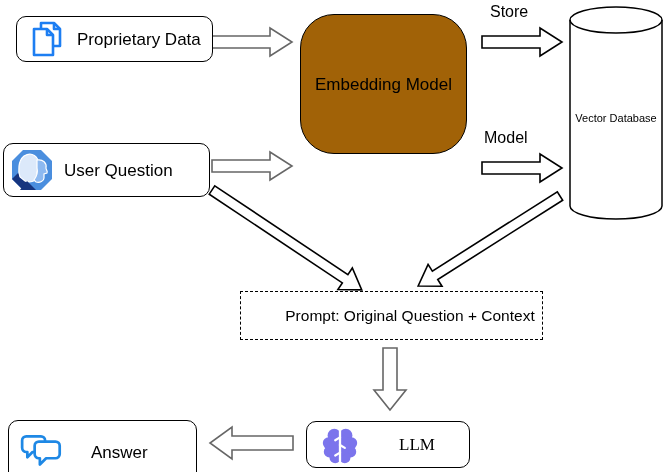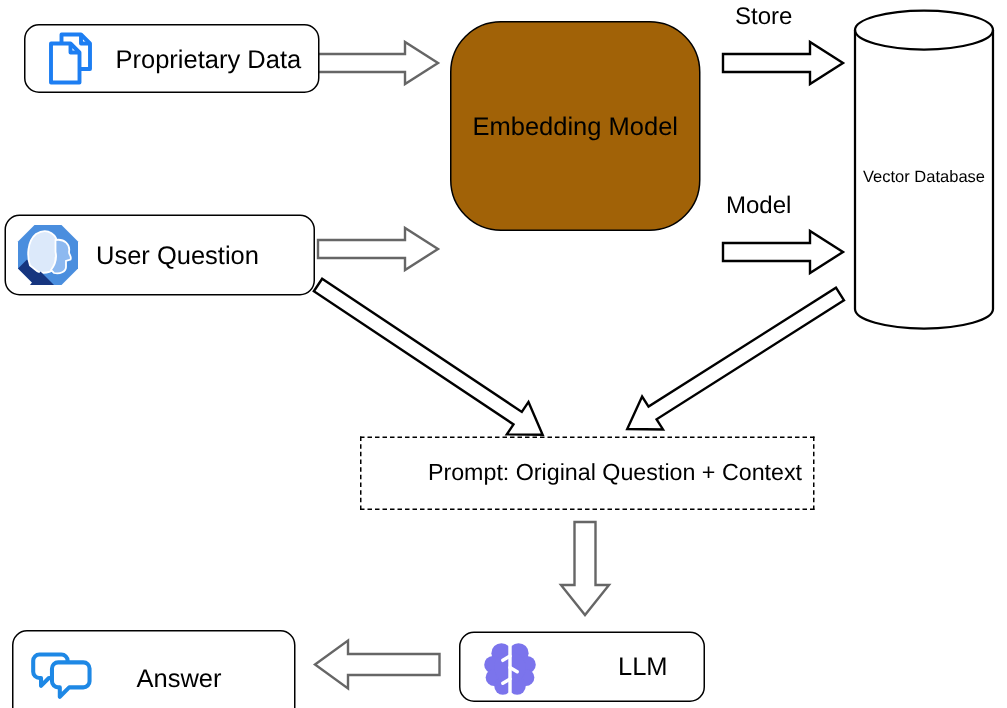--- a/index.html
+++ b/index.html
@@ -30,21 +30,21 @@
   }
   .edge-label{position:absolute;font-size:16px;line-height:1;white-space:nowrap;}
   #top-k-label{position:absolute;left:473px;top:255px;font-size:15px;line-height:1.2;white-space:nowrap;}
   #prompt-node{
     position:absolute;left:240px;top:291px;width:303px;height:49px;box-sizing:border-box;
     border:1.4px dashed #000;background:#fff;
     display:flex;align-items:center;justify-content:center;
   }
   #prompt-node .node-label{font-size:15.5px;margin-left:37px;}
   #llm-node{left:306px;top:421px;width:164px;height:47px;justify-content:flex-start;padding-left:12px;}
-  #llm-node .node-label{margin-left:41px;}
+  #llm-node .node-label{margin-left:28px;font-family:Liberation Serif, serif;}
   #answer-node{left:8px;top:420px;width:189px;height:64px;}
   #answer-node .node-label{margin-left:14px;}
   #proprietary-data-node{left:16px;top:16px;width:197px;height:46px;}
   #user-question-node{left:3px;top:143px;width:207px;height:54px;padding-left:6px;}
 </style>
 </head>
 <body>
 
 <div id="canvas">
 

